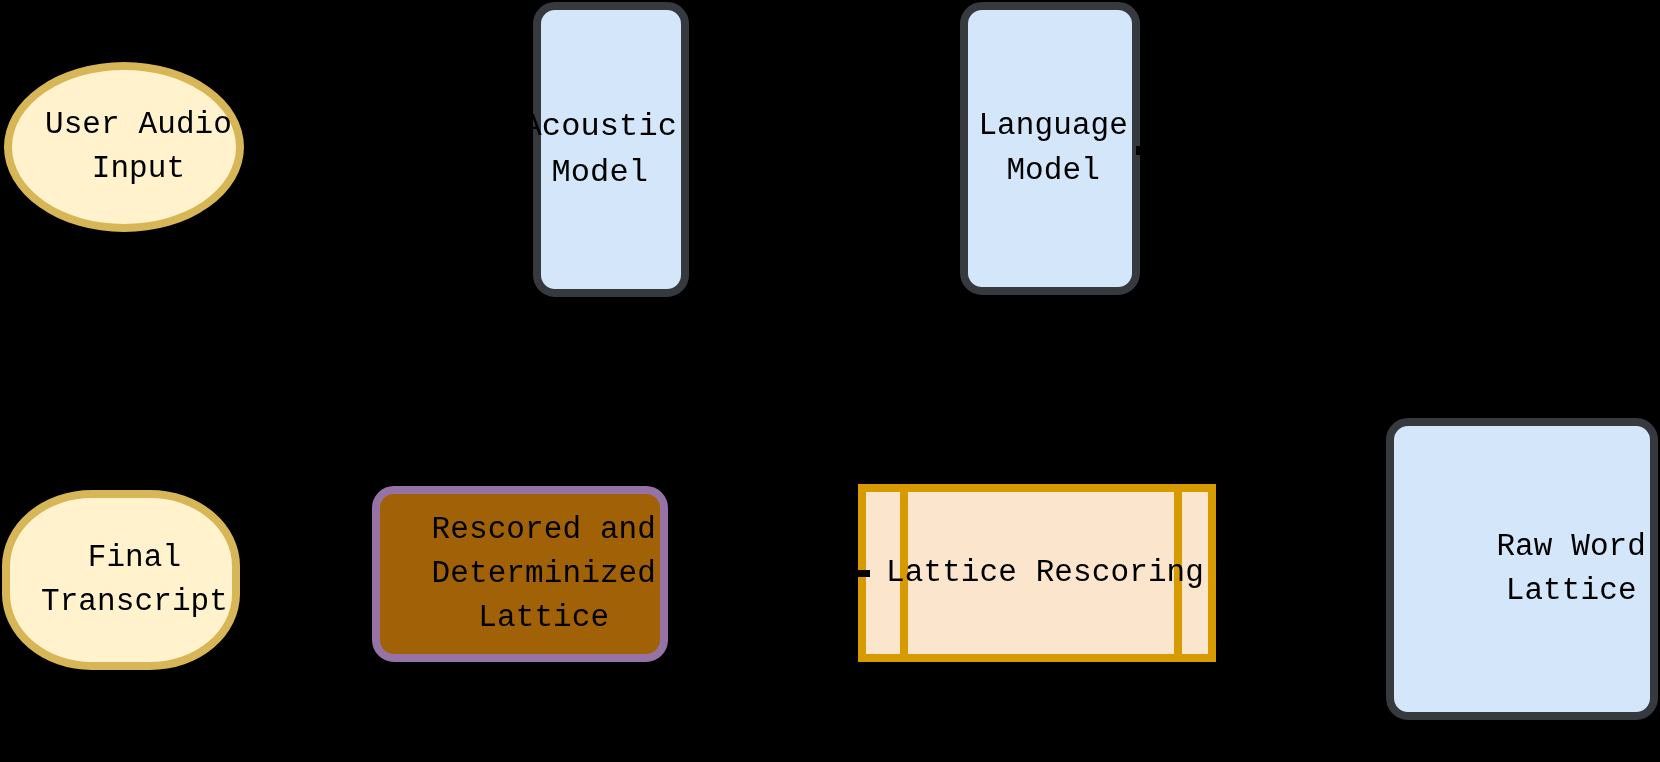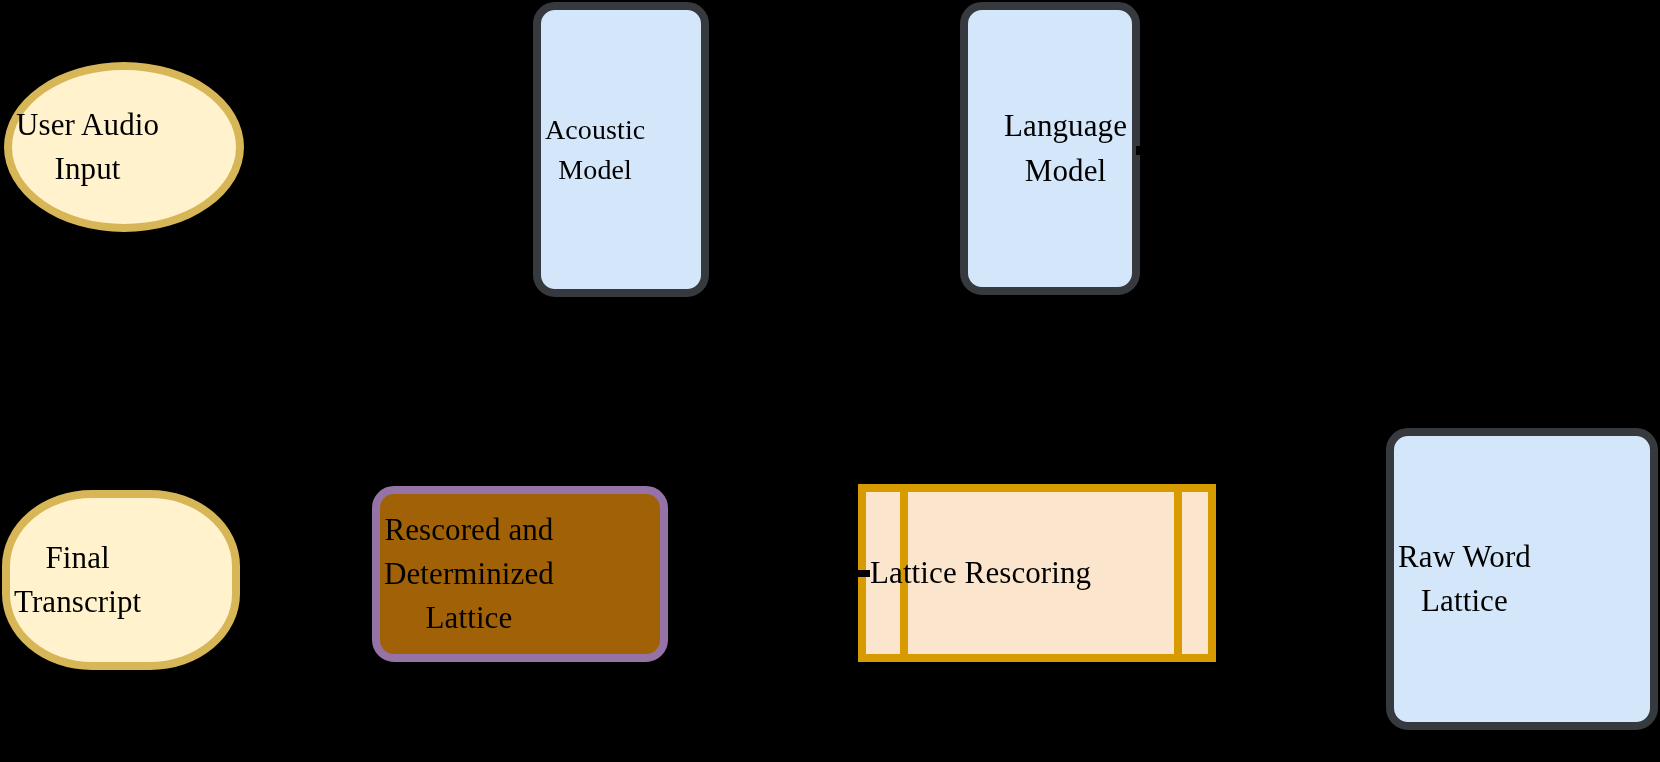--- a/index.html
+++ b/index.html
@@ -16,26 +16,26 @@
     width: 1660px;
     height: 762px;
     background: #000000;
     overflow: hidden;
   }
   .node {
     position: absolute;
     box-sizing: border-box;
     display: flex;
     align-items: center;
-    justify-content: flex-start;
+    justify-content: flex-end;
     text-align: center;
     color: #000000;
     font-size: 31px;
     line-height: 1.42;
-    font-family: Liberation Serif, serif;
+    font-family: Liberation Mono, monospace;
     white-space: pre-line;
     letter-spacing: 0.1px;
   }
 
   
   .shape-ellipse {
     border-radius: 50%;
   }
   .shape-rounded-rect {
     border-radius: 22px;
@@ -69,27 +69,27 @@
     background: #000000;
     z-index: 3;
   }
 </style>
 </head>
 <body>
 
 <div id="canvas" style="width: 1660px; height: 762px; background: rgb(0, 0, 0);">
     <div class="node shape-ellipse" style="left: 4px; top: 62px; width: 240px; height: 170px; background: rgb(255, 242, 204); border: 8px solid rgb(214, 182, 86); font-size: 31px;"><span class="node-label">User Audio
 Input</span></div>
-    <div class="node shape-rounded-rect" style="left: 533px; top: 2px; width: 176px; height: 295px; background: rgb(212, 230, 249); border: 8px solid rgb(54, 57, 61); font-size: 28px;"><span class="node-label">Acoustic
+    <div class="node shape-rounded-rect" style="left: 533px; top: 2px; width: 156px; height: 295px; background: rgb(212, 230, 249); border: 8px solid rgb(54, 57, 61); font-size: 32px;"><span class="node-label">Acoustic
 Model</span></div>
     <div class="node shape-rounded-rect" style="left: 960px; top: 2px; width: 180px; height: 293px; background: rgb(212, 230, 249); border: 8px solid rgb(54, 57, 61); font-size: 31px; padding-left: 32px;"><span class="node-label">Language
 Model</span></div>
     <div class="node shape-terminator" style="left: 2px; top: 490px; width: 238px; height: 180px; background: rgb(255, 242, 204); border: 8px solid rgb(214, 182, 86); font-size: 31px;"><span class="node-label">Final
 Transcript</span></div>
     <div class="node shape-rounded-rect" style="left: 372px; top: 486px; width: 296px; height: 176px; background: #a16207; border: 8px solid rgb(150, 115, 166); font-size: 31px;"><span class="node-label">Rescored and
 Determinized
 Lattice</span></div>
     <div class="node shape-process" style="left: 858px; top: 484px; width: 358px; height: 178px; background: rgb(252, 229, 205); border: 8px solid rgb(215, 155, 0); font-size: 31px;"><div class="process-rule" style="left: 34px; border-left-width: 8px; border-left-color: rgb(215, 155, 0);"></div><div class="process-rule" style="left: 308px; border-left-width: 8px; border-left-color: rgb(215, 155, 0);"></div><span class="node-label">Lattice Rescoring</span></div>
-    <div class="node shape-rounded-rect" style="left: 1386px; top: 428px; width: 272px; height: 302px; background: rgb(212, 230, 249); border: 8px solid rgb(54, 57, 61); font-size: 31px;"><span class="node-label">Raw Word
+    <div class="node shape-rounded-rect" style="left: 1386px; top: 418px; width: 272px; height: 302px; background: rgb(212, 230, 249); border: 8px solid rgb(54, 57, 61); font-size: 31px;"><span class="node-label">Raw Word
 Lattice</span></div>
     <div class="connector-stub" style="left: 1136px; top: 146px; width: 12px; height: 9px;"></div>
     <div class="connector-stub" style="left: 852px; top: 570px; width: 18px; height: 7px;"></div>
   </div>
 
 </body></html>

